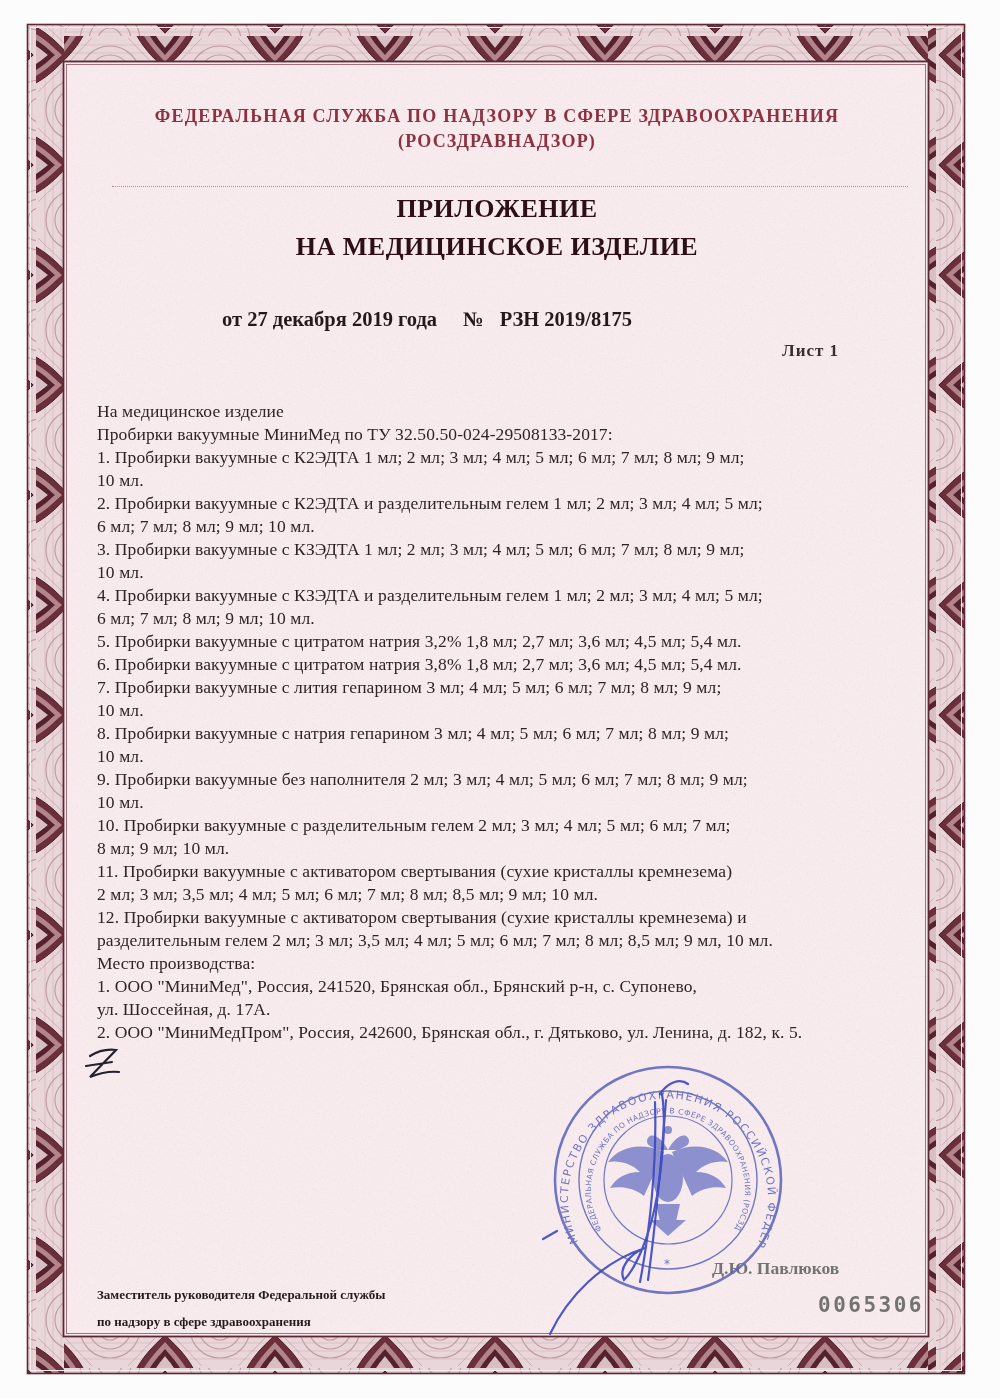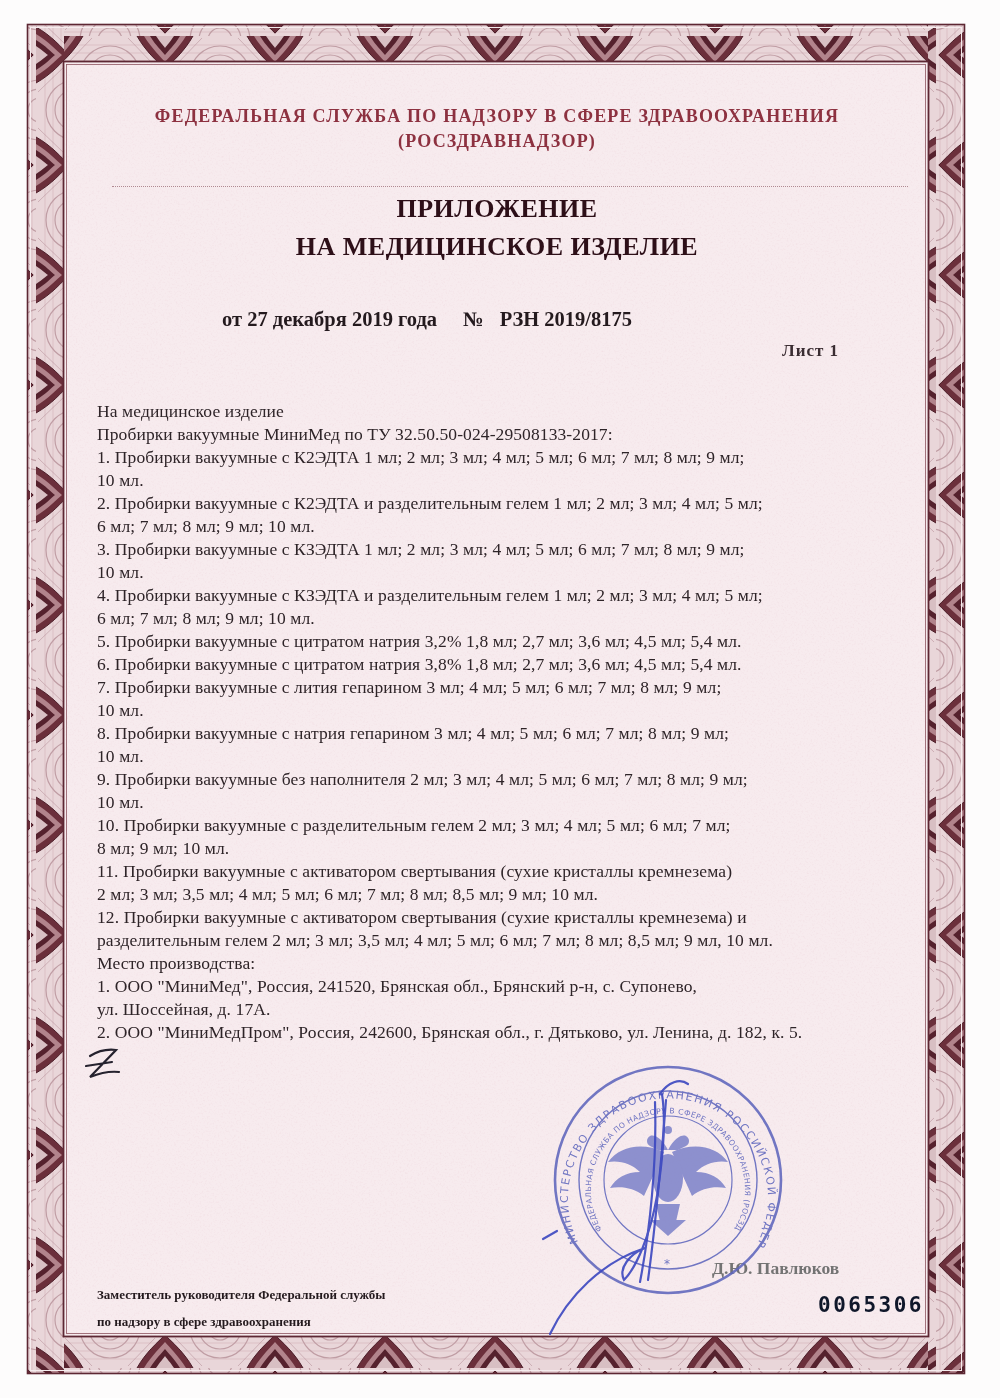--- a/index.html
+++ b/index.html
@@ -22,21 +22,21 @@
   .sheet{left:782px;top:341px;z-index:5;font-weight:600;font-size:17px;color:#3a2d32;letter-spacing:1px;font-family:Liberation Serif, serif;}
 
   .bodytxt{left:97px;top:400px;width:822px;z-index:5;font-size:17.5px;line-height:23px;letter-spacing:.1px;}
   .bline{white-space:nowrap;height:23px;}
   .bold{font-weight:normal;}
 
   .sig1{left:97px;top:1233px;z-index:5;font-weight:bold;font-size:13px;line-height:27px;color:#241a1e;margin-top:48px;}
   .signame{left:712px;top:1258px;z-index:5;font-weight:bold;font-size:17.5px;color:#737373;}
 
   .serial{left:818px;top:1293px;z-index:7;font-family:"DejaVu Sans Mono",monospace;
-          font-weight:bold;font-size:21px;letter-spacing:2.5px;color:#0f172a;text-align:center;}
+          font-weight:bold;font-size:21px;letter-spacing:2.5px;color:#737373;text-align:center;}
 
   .stamp-svg{left:546px;top:1058px;z-index:6;opacity:.88;}
   .sig-svg,.mark-svg{z-index:8;}
 </style>
 </head>
 <body>
 
 <div class="page">
 
   <svg class="layer" width="1000" height="1398" aria-hidden="true">

